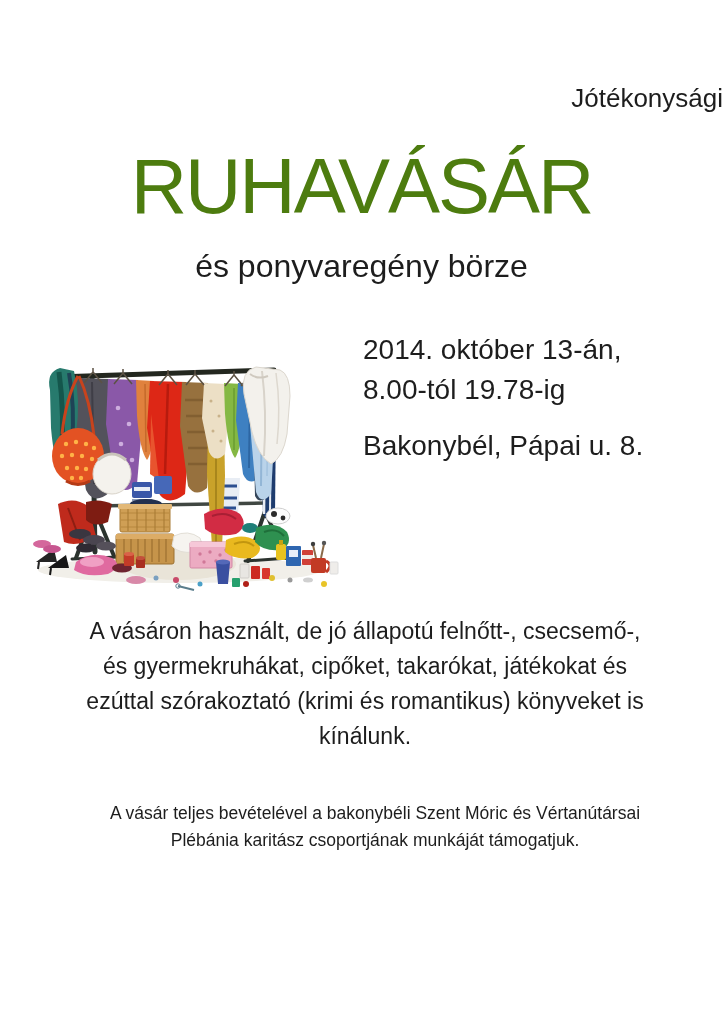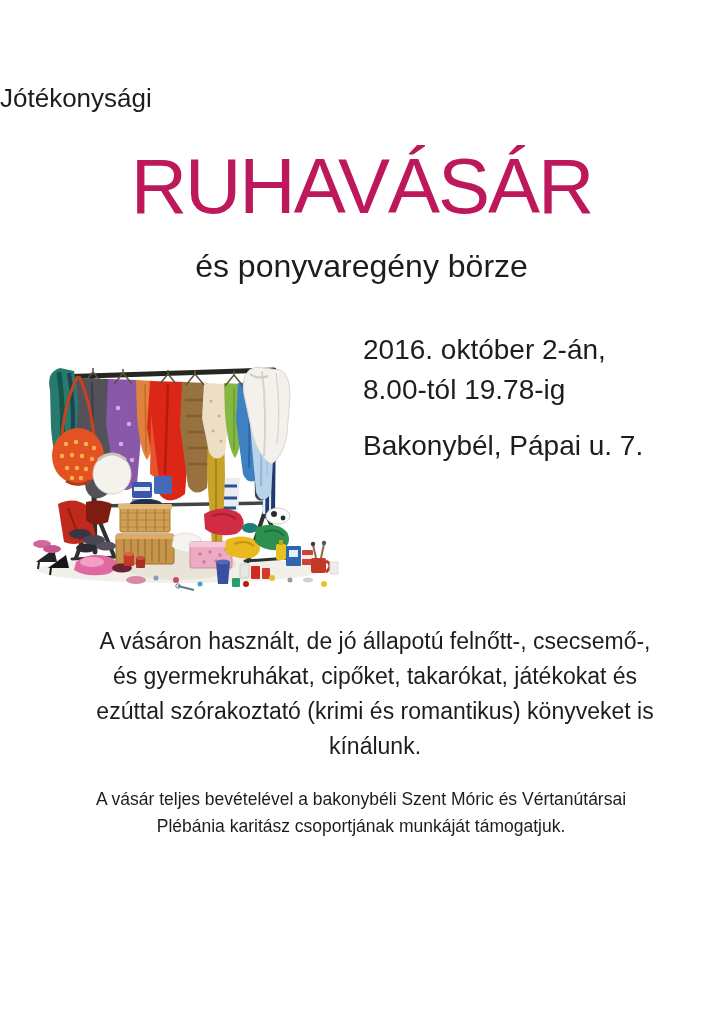--- a/index.html
+++ b/index.html
@@ -8,34 +8,34 @@
     width: 723px;
     height: 1024px;
     background: #ffffff;
     overflow: hidden;
     font-family: "Liberation Sans", sans-serif;
     color: #1d1d1d;
   }
   .kicker {
     position: absolute;
     top: 84px; left: 0; right: 0;
-    text-align: left;
+    text-align: right;
     font-size: 26px;
     line-height: 1.15;
   }
   .title {
     position: absolute;
     top: 147px; left: 0; right: 0;
     margin: 0;
     text-align: center;
     font-size: 78px;
     font-weight: 400;
     letter-spacing: -2px;
     line-height: 1;
-    color: #be185d;
+    color: #4d7c0f;
   }
   .subtitle {
     position: absolute;
     top: 247px; left: 0; right: 0;
     text-align: center;
     font-size: 32px;
     line-height: 1.2;
   }
   .photo {
     position: absolute;
@@ -48,31 +48,31 @@
     font-size: 28px;
     line-height: 40px;
     text-align: left;
   }
   .detail-gap { height: 16px; }
   .body-text {
     position: absolute;
     top: 610px; left: 361px;
     transform: translateX(-50%);
     width: 568px;
-    margin: 14px;
+    margin: 4px;
     text-align: center;
     font-size: 23px;
     line-height: 35px;
   }
   .footer-text {
     position: absolute;
     top: 786px; left: 361px;
     transform: translateX(-50%);
     width: 580px;
-    margin: 0;
+    margin: 14px;
     text-align: center;
     font-size: 17.5px;
     line-height: 27px;
   }
 </style>
 </head>
 <body>
 
 <div class="page">
 
@@ -308,23 +308,23 @@
         <circle cx="128" cy="222" r="2.5" fill="#7aa0c0"></circle>
         <circle cx="296" cy="228" r="3" fill="#e8c428"></circle>
         <ellipse cx="108" cy="224" rx="10" ry="4" fill="#d889a8"></ellipse>
         <path d="M 150 230 L 166 234" stroke="#5a7d8c" stroke-width="2"></path>
         <circle cx="150" cy="230" r="2.2" fill="none" stroke="#5a7d8c"></circle>
       </g>
     </svg>
   </div>
 
   <div class="details">
-    <div class="detail-line">2016. október 2-án,</div>
+    <div class="detail-line">2014. október 13-án,</div>
     <div class="detail-line">8.00-tól 19.78-ig</div>
     <div class="detail-gap"></div>
-    <div class="detail-line">Bakonybél, Pápai u. 7.</div>
+    <div class="detail-line">Bakonybél, Pápai u. 8.</div>
   </div>
 
   <p class="body-text">A vásáron használt, de jó állapotú felnőtt-, csecsemő-, és gyermekruhákat, cipőket, takarókat, játékokat és ezúttal szórakoztató (krimi és romantikus) könyveket is kínálunk.</p>
 
   <p class="footer-text">A vásár teljes bevételével a bakonybéli Szent Móric és Vértanútársai Plébánia karitász csoportjának munkáját támogatjuk.</p>
 
 </div>
 
 </body></html>

